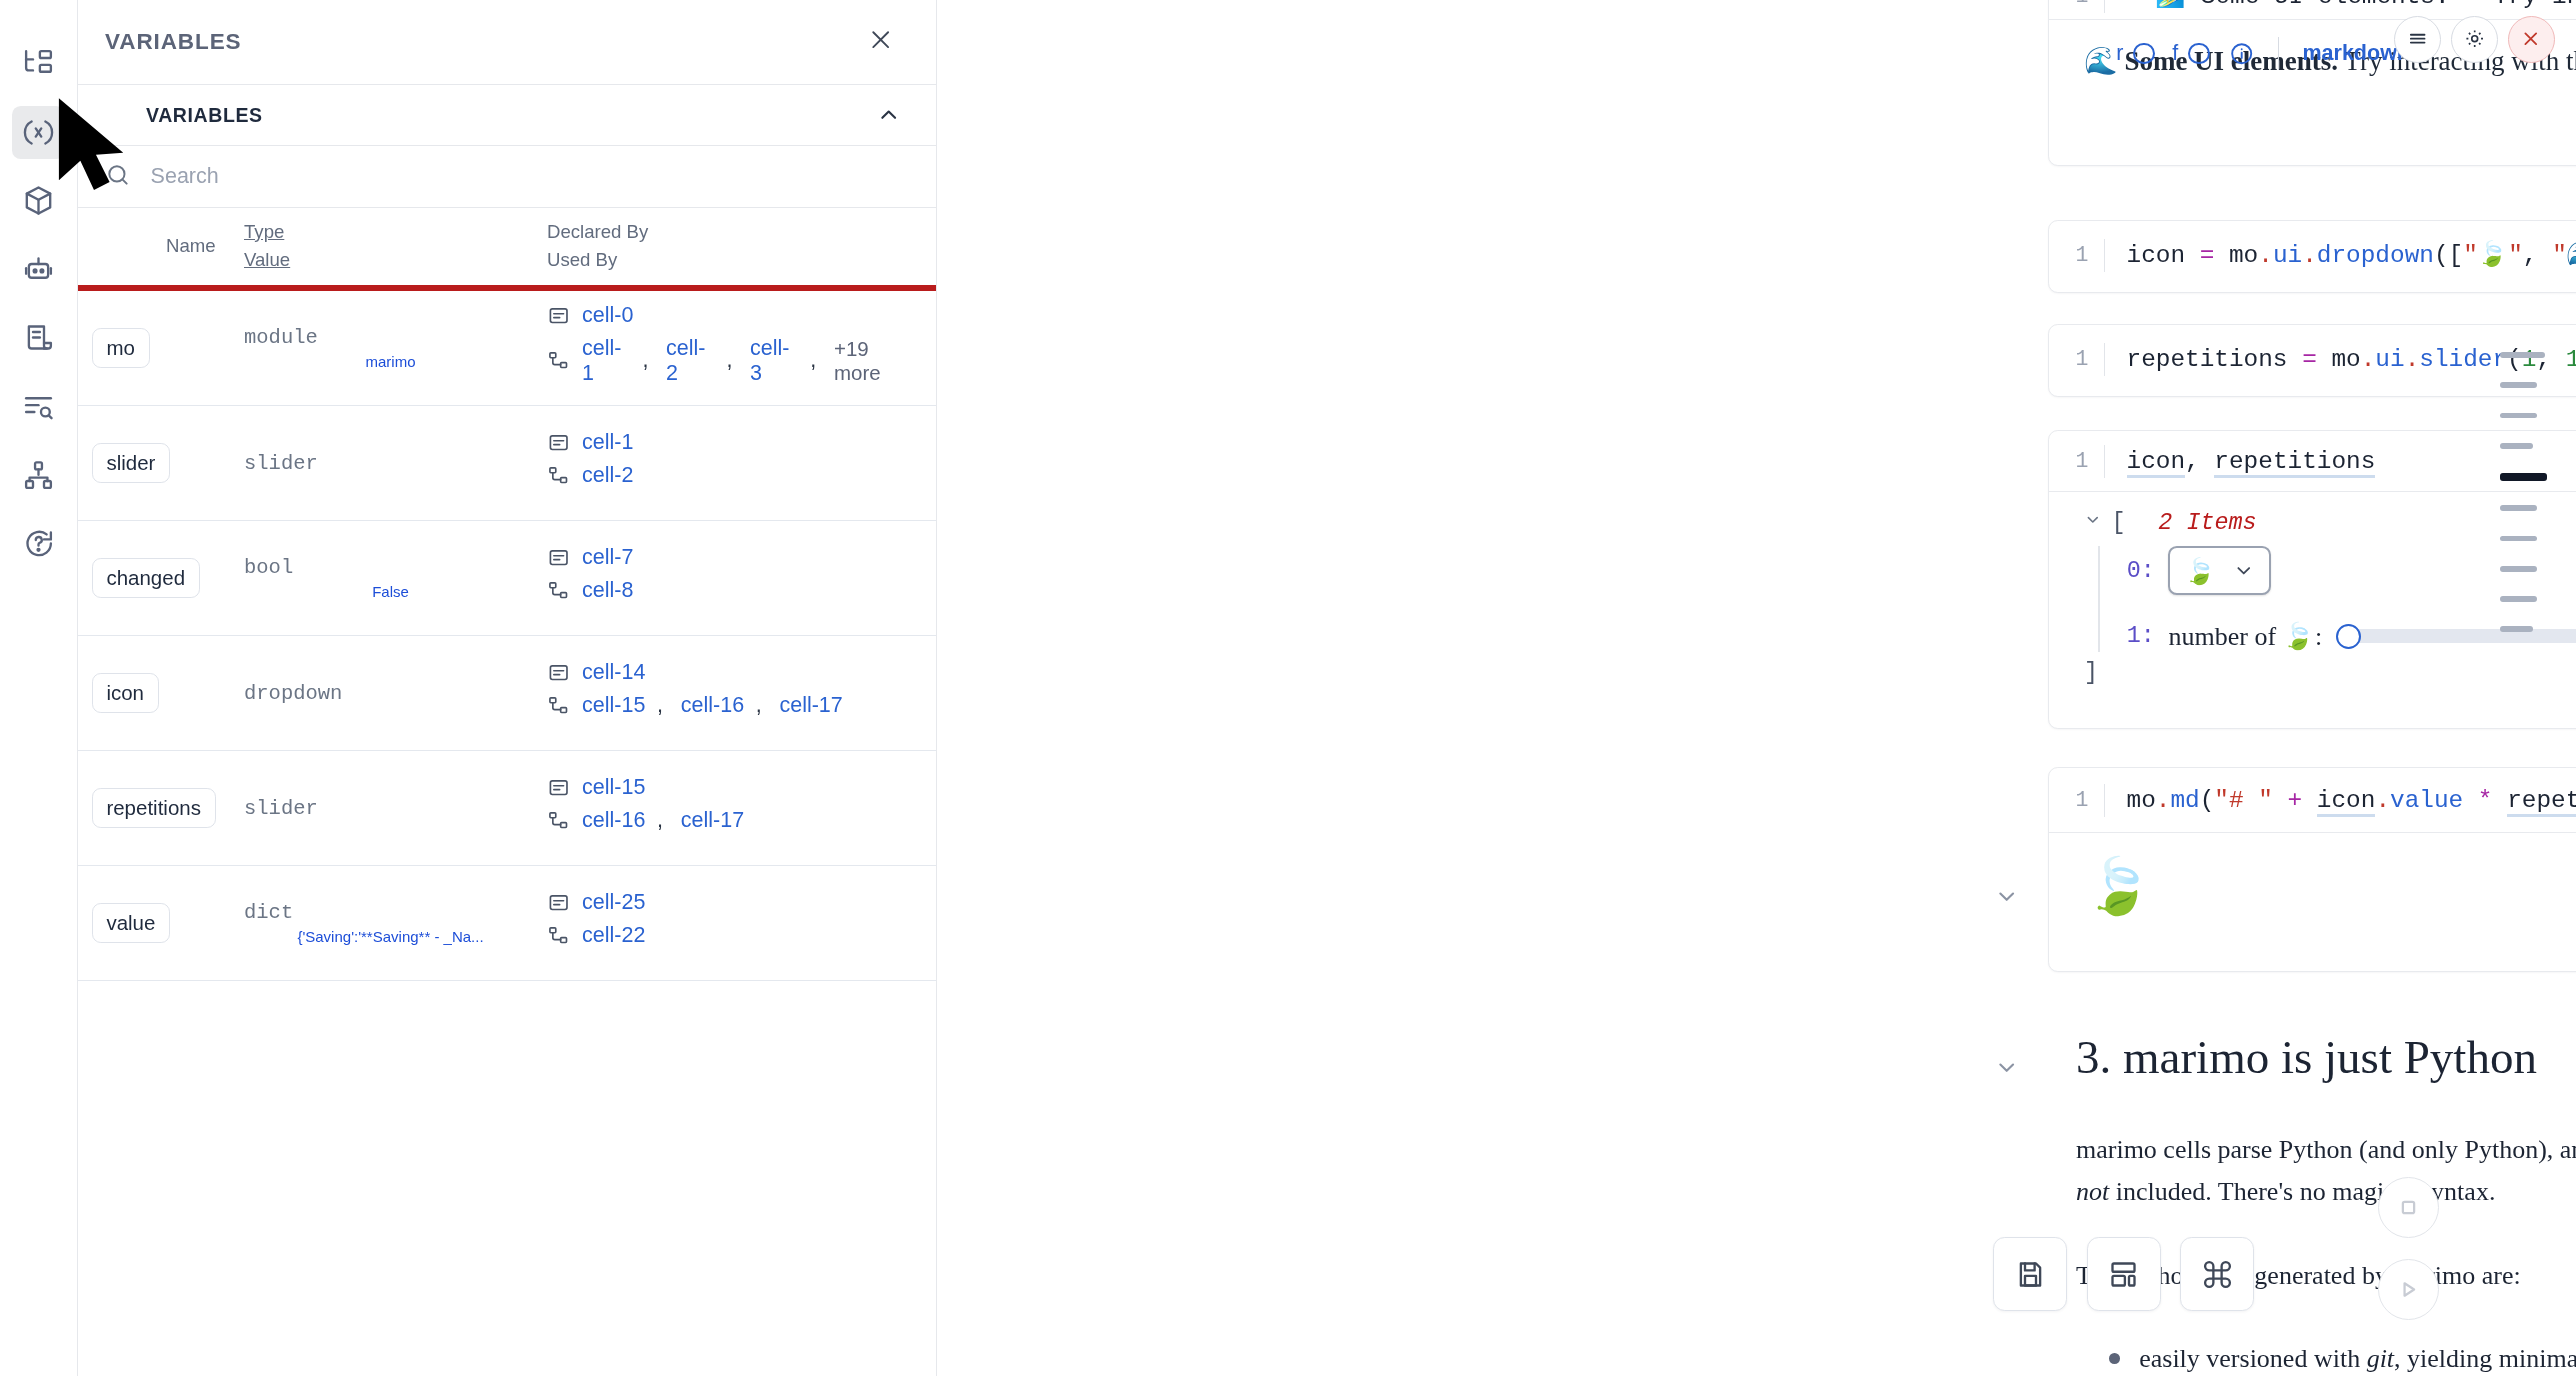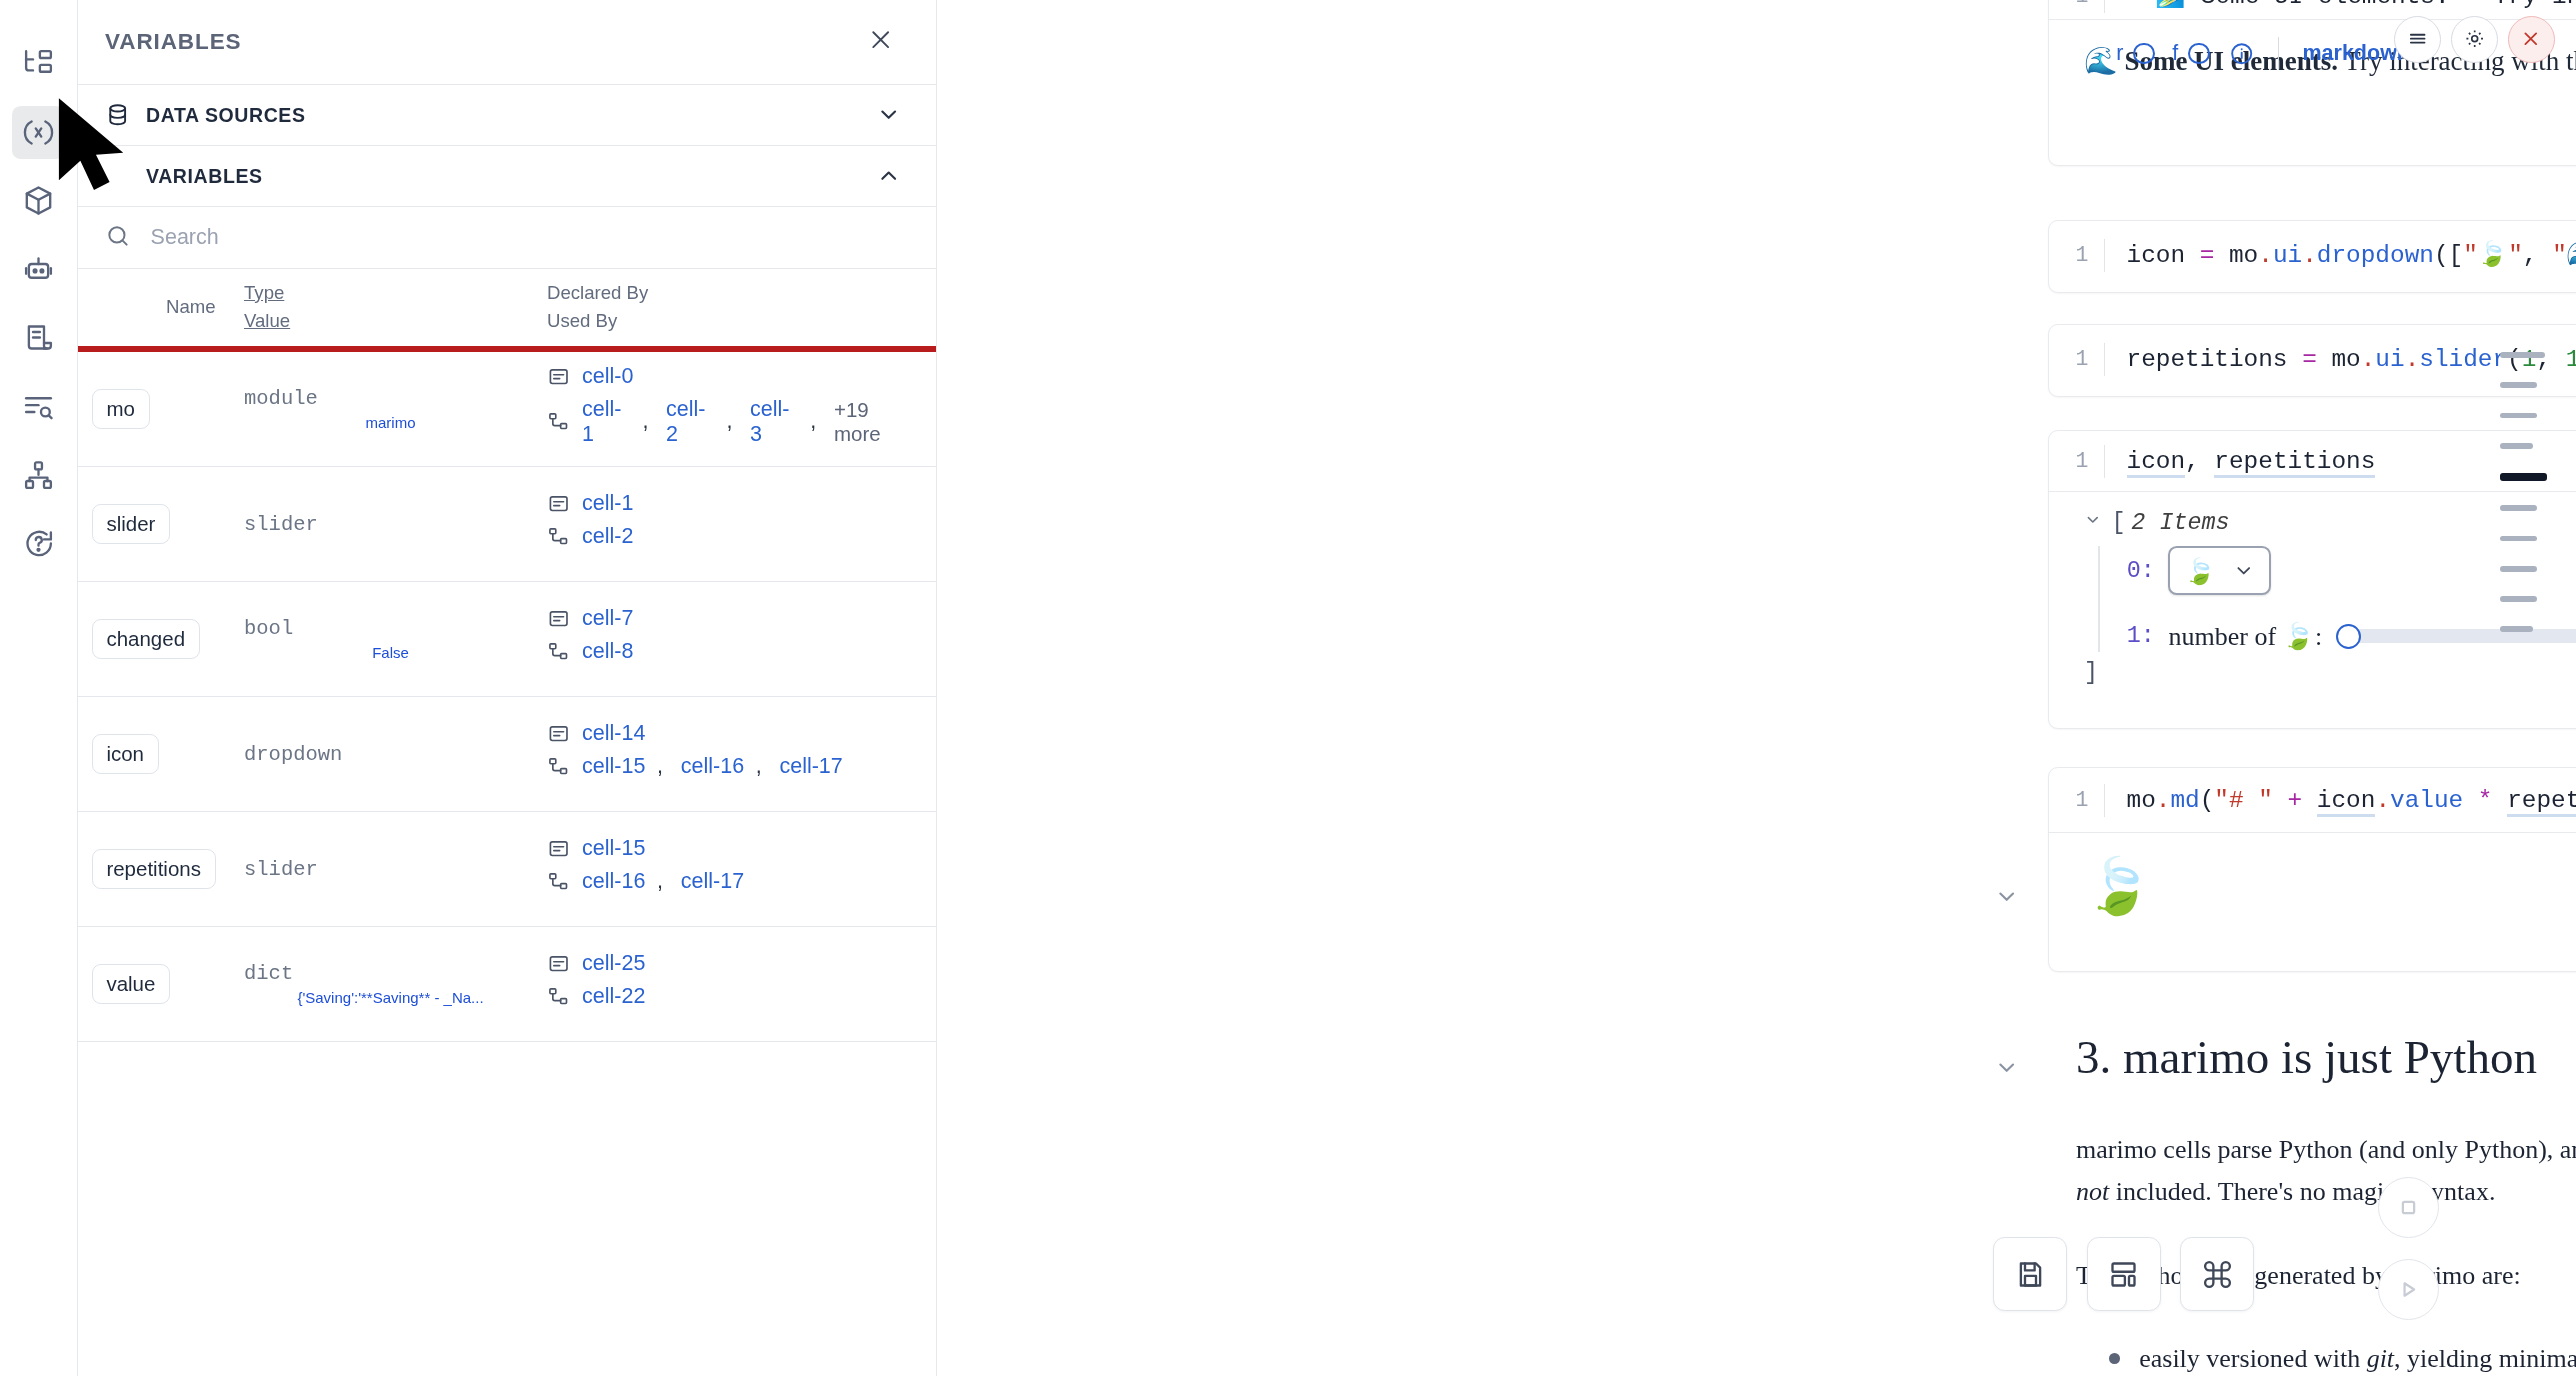--- a/index.html
+++ b/index.html
@@ -208,21 +208,21 @@
   .circ-btn {
     width: 61px; height: 61px; border-radius: 50%;
     border: 1px solid #e2e5ea; background: #fff;
     display: flex; align-items: center; justify-content: center;
     color: #c8ccd4; cursor: pointer;
   }
 
   
   .items-tree { font-family: "Liberation Mono", monospace; font-size: 23.4px; color: #4a5466; }
   .tree-chev { color: #6b7585; margin-right: 3.9px; }
-  .tree-italic { color: #404040; font-style: italic; }
+  .tree-italic { color: #b91c1c; font-style: italic; margin-left: 27px; }
   .tree-branch { border-left: 2px solid #e2e5ea; margin-left: 13.7px; padding-left: 27px; }
   .idx { color: #5b4ec7; font-family: "Liberation Mono", monospace; font-size: 23.4px; }
   .dd-box {
     display: inline-flex; align-items: center; gap: 17.6px;
     border: 2px solid #9aa2b1; border-radius: 8.8px;
     padding: 7.8px 13.7px; background: #fff; cursor: pointer;
     box-shadow: 0 1px 2px rgba(0,0,0,.12);
   }
   .slider-track {
     display: inline-block; width: 244px; height: 13.7px; border-radius: 6.8px;
@@ -316,35 +316,20 @@
   <div class="panel">
     <div class="panel-header">
       <div class="panel-title">VARIABLES</div>
       <div class="panel-close">
         <svg width="25.4" height="25.4" viewBox="0 0 24 24" fill="none" stroke="#3f4858" stroke-width="1.8" stroke-linecap="round">
             <path d="M5 5l14 14M19 5L5 19"></path>
           </svg>
       </div>
     </div>
 
-    <div class="section-head">
-      <span class="sec-icon">
-        <svg width="25.4" height="25.4" viewBox="0 0 24 24" fill="none" stroke="currentColor" stroke-width="1.8" stroke-linecap="round" stroke-linejoin="round">
-          <ellipse cx="12" cy="6" rx="7" ry="3"></ellipse>
-            <path d="M5 6v12c0 1.7 3.1 3 7 3s7-1.3 7-3V6"></path>
-            <path d="M5 12c0 1.7 3.1 3 7 3s7-1.3 7-3"></path>
-        </svg>
-      </span>
-      <span class="label">DATA SOURCES</span>
-      <span class="chev">
-        <svg width="25.4" height="25.4" viewBox="0 0 24 24" fill="none" stroke="currentColor" stroke-width="2" stroke-linecap="round" stroke-linejoin="round">
-            <path d="m6 9 6 6 6-6"></path>
-          </svg>
-      </span>
-    </div>
 
     <div class="section-head">
       <span class="label" style="padding-left:41px">VARIABLES</span>
       <span class="chev">
         <svg width="25.4" height="25.4" viewBox="0 0 24 24" fill="none" stroke="currentColor" stroke-width="2" stroke-linecap="round" stroke-linejoin="round">
             <path d="m6 15 6-6 6 6"></path>
           </svg>
       </span>
     </div>
 

